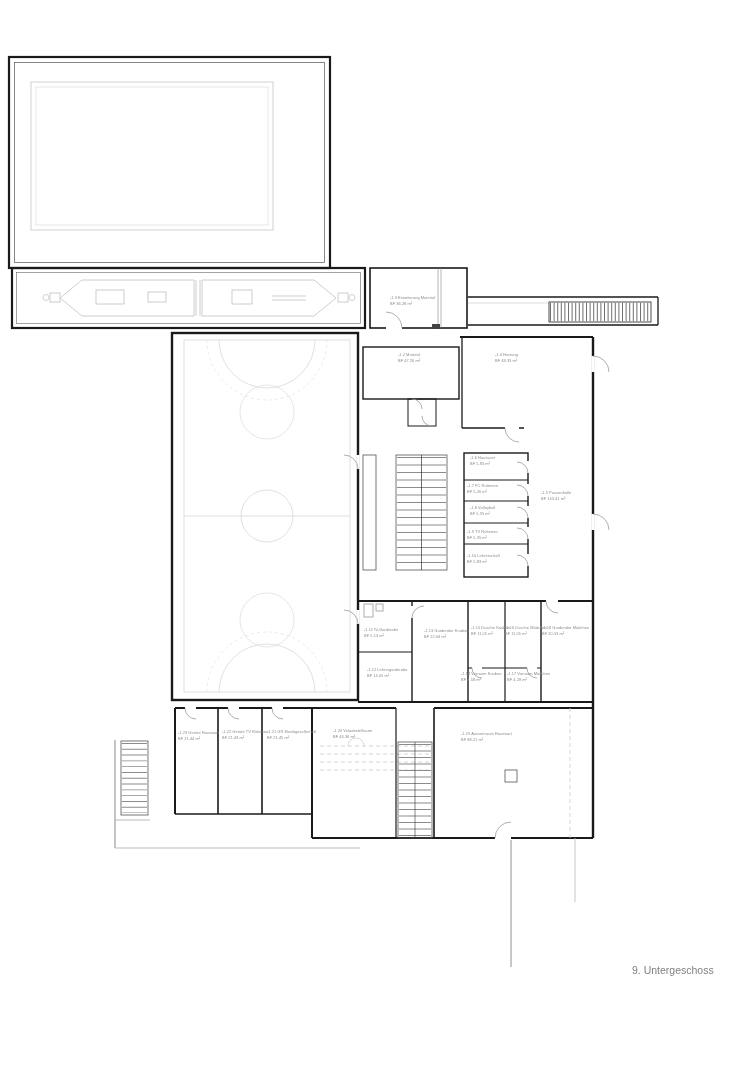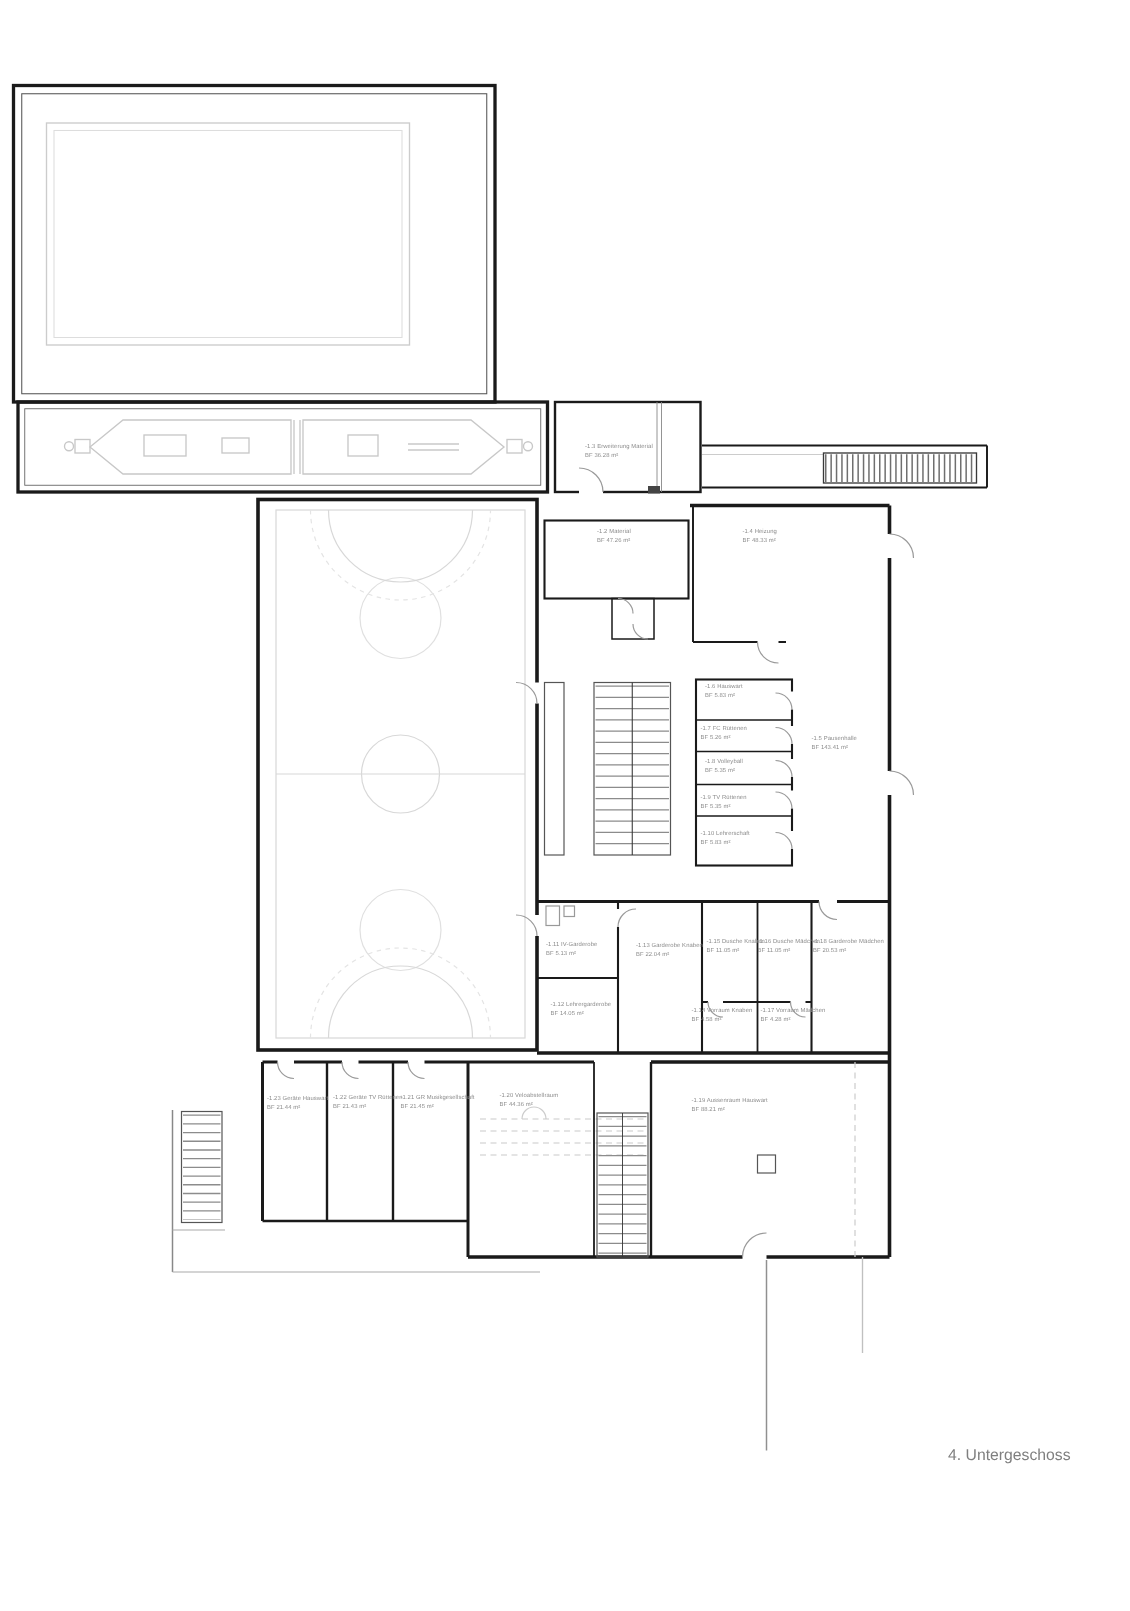--- a/index.html
+++ b/index.html
@@ -232,15 +232,15 @@
 <div class="room-label" style="left:471px;top:625px"><span>-1.15 Dusche Knaben</span><span class="l2">BF 11.05 m²</span></div>
 <div class="room-label" style="left:505px;top:625px"><span>-1.16 Dusche Mädchen</span><span class="l2">BF 11.05 m²</span></div>
 <div class="room-label" style="left:507px;top:671px"><span>-1.17 Vorraum Mädchen</span><span class="l2">BF 4.28 m²</span></div>
 <div class="room-label" style="left:542px;top:625px"><span>-1.18 Garderobe Mädchen</span><span class="l2">BF 20.53 m²</span></div>
 <div class="room-label" style="left:461px;top:731px"><span>-1.19 Aussenraum Hauswart</span><span class="l2">BF 88.21 m²</span></div>
 <div class="room-label" style="left:333px;top:728px"><span>-1.20 Veloabstellraum</span><span class="l2">BF 44.36 m²</span></div>
 <div class="room-label" style="left:267px;top:729px"><span>-1.21 GR Musikgesellschaft</span><span class="l2">BF 21.45 m²</span></div>
 <div class="room-label" style="left:222px;top:729px"><span>-1.22 Geräte TV Rüttenen</span><span class="l2">BF 21.43 m²</span></div>
 <div class="room-label" style="left:178px;top:730px"><span>-1.23 Geräte Hauswart</span><span class="l2">BF 21.44 m²</span></div>
 
-<div class="plan-title">4. Untergeschoss</div>
+<div class="plan-title">9. Untergeschoss</div>
 
 </div>
 
 </body></html>

